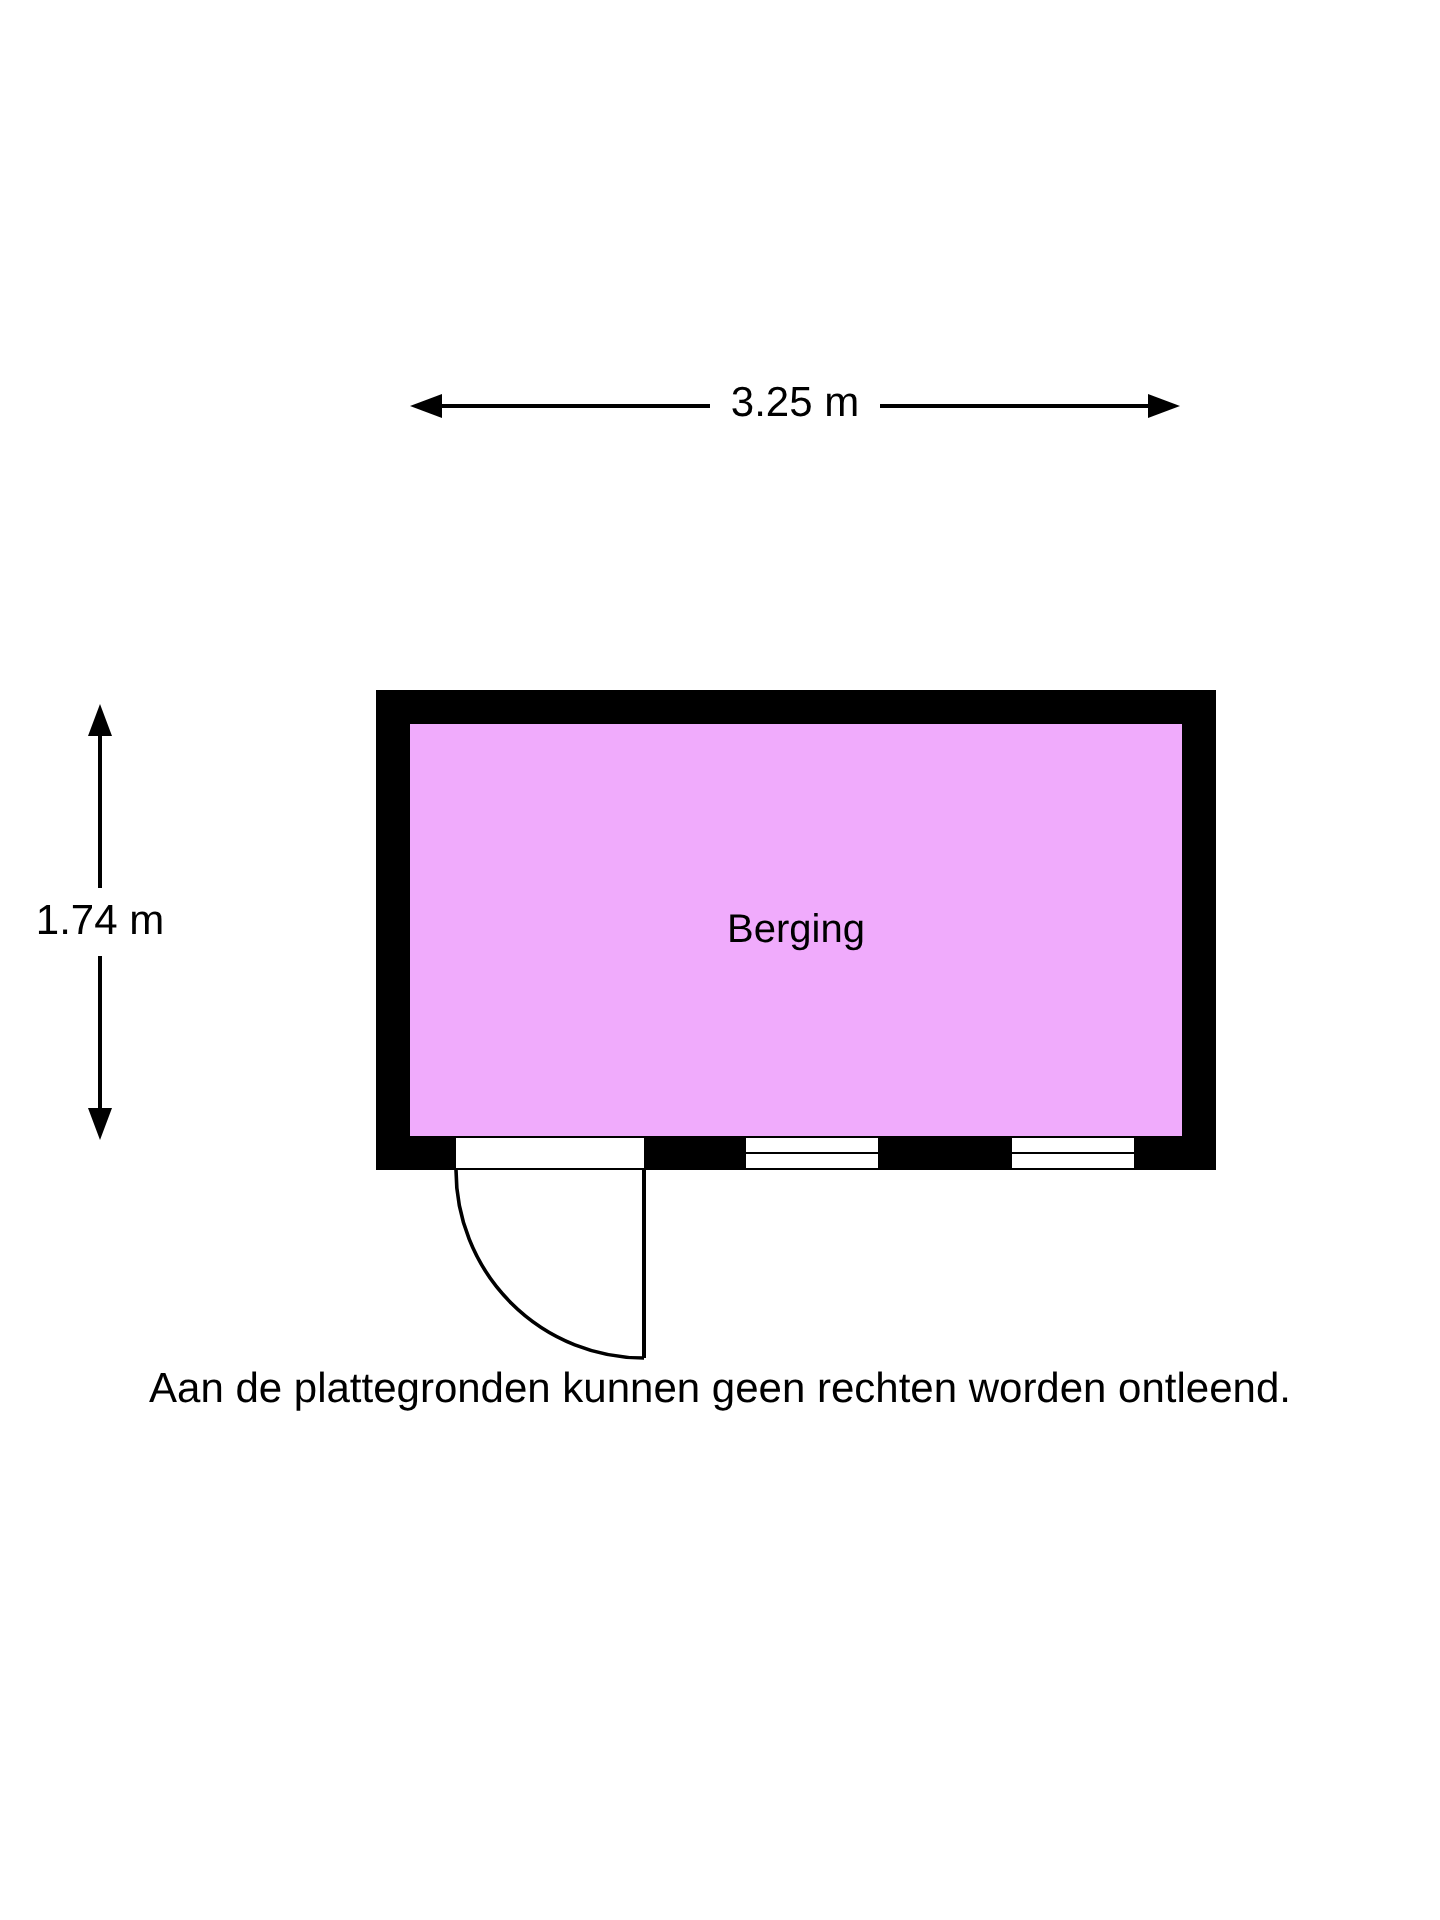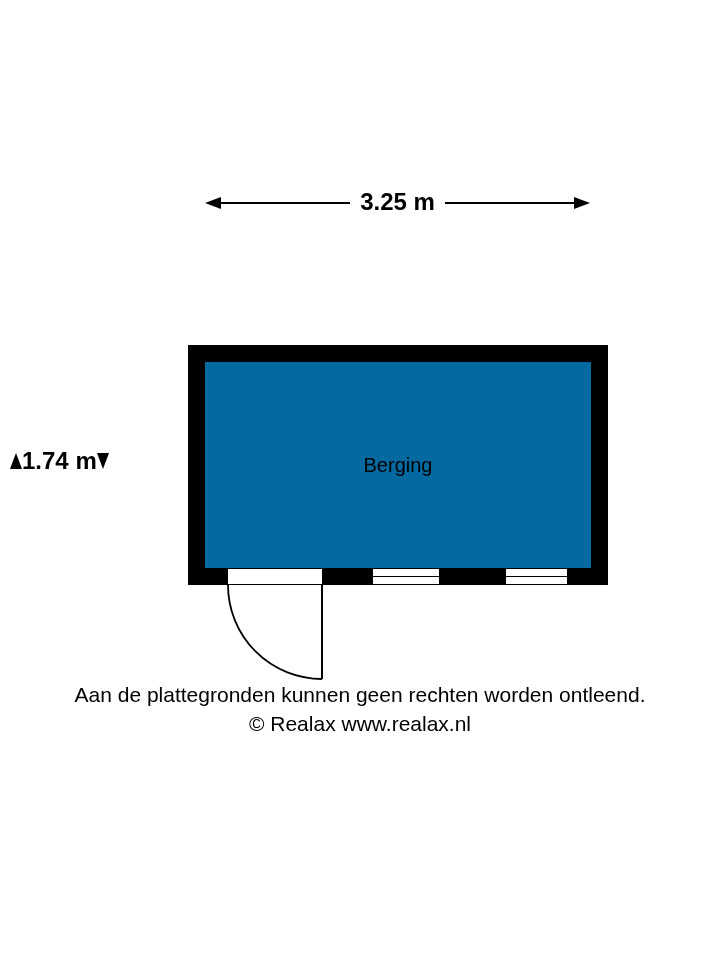--- a/index.html
+++ b/index.html
@@ -22,62 +22,61 @@
     position: absolute;
     left: 205px;
     top: 190px;
     width: 385px;
     height: 26px;
     display: flex;
     align-items: center;
   }
   .dim-h .dim-line { flex: 1; height: 2px; background: #000; }
   .dim-label {
-    font-size: 24px;
+    font-size: 21px;
     white-space: nowrap;
     padding: 0 10px;
     position: relative;
     top: -1px;
-    font-weight: bold;
   }
   .ah { width: 0; height: 0; }
   .ah-left  { border-top: 6px solid transparent; border-bottom: 6px solid transparent; border-right: 16px solid #000; }
   .ah-right { border-top: 6px solid transparent; border-bottom: 6px solid transparent; border-left: 16px solid #000; }
   .ah-up    { border-left: 6px solid transparent; border-right: 6px solid transparent; border-bottom: 16px solid #000; }
   .ah-down  { border-left: 6px solid transparent; border-right: 6px solid transparent; border-top: 16px solid #000; }
 
   .dim-v {
     position: absolute;
     left: 10px;
     top: 352px;
     width: 80px;
     height: 218px;
     display: flex;
-    flex-direction: row;
+    flex-direction: column;
     align-items: center;
   }
   .dim-v .dim-line { flex: 1; width: 2px; background: #000; }
   .dim-v .dim-label { padding: 5px 0; top: 0; }
 
   
   .room {
     position: absolute;
     left: 188px;
     top: 345px;
     width: 420px;
     height: 240px;
     background: #000;
   }
   .room-floor {
     position: absolute;
     left: 17px;
     top: 17px;
     width: 386px;
     height: 206px;
-    background: #0369a1;
+    background: #f0abfc;
     display: flex;
     align-items: center;
     justify-content: center;
   }
   .room-label { font-size: 20px; }
 
   
   .door-opening {
     position: absolute;
     left: 40px;
@@ -159,16 +158,15 @@
     </div>
   </div>
 
   <svg class="door-swing" width="240" height="98" viewBox="0 0 240 98" aria-hidden="true">
     <path d="M 40 0 A 94 94 0 0 0 134 94" fill="none" stroke="#000000" stroke-width="1.8"></path>
     <line x1="134" y1="0" x2="134" y2="94" stroke="#000000" stroke-width="2"></line>
   </svg>
 
   <div class="footer">
     <div>Aan de plattegronden kunnen geen rechten worden ontleend.</div>
-    <div>© Realax www.realax.nl</div>
   </div>
 
 </div>
 
 </body></html>

